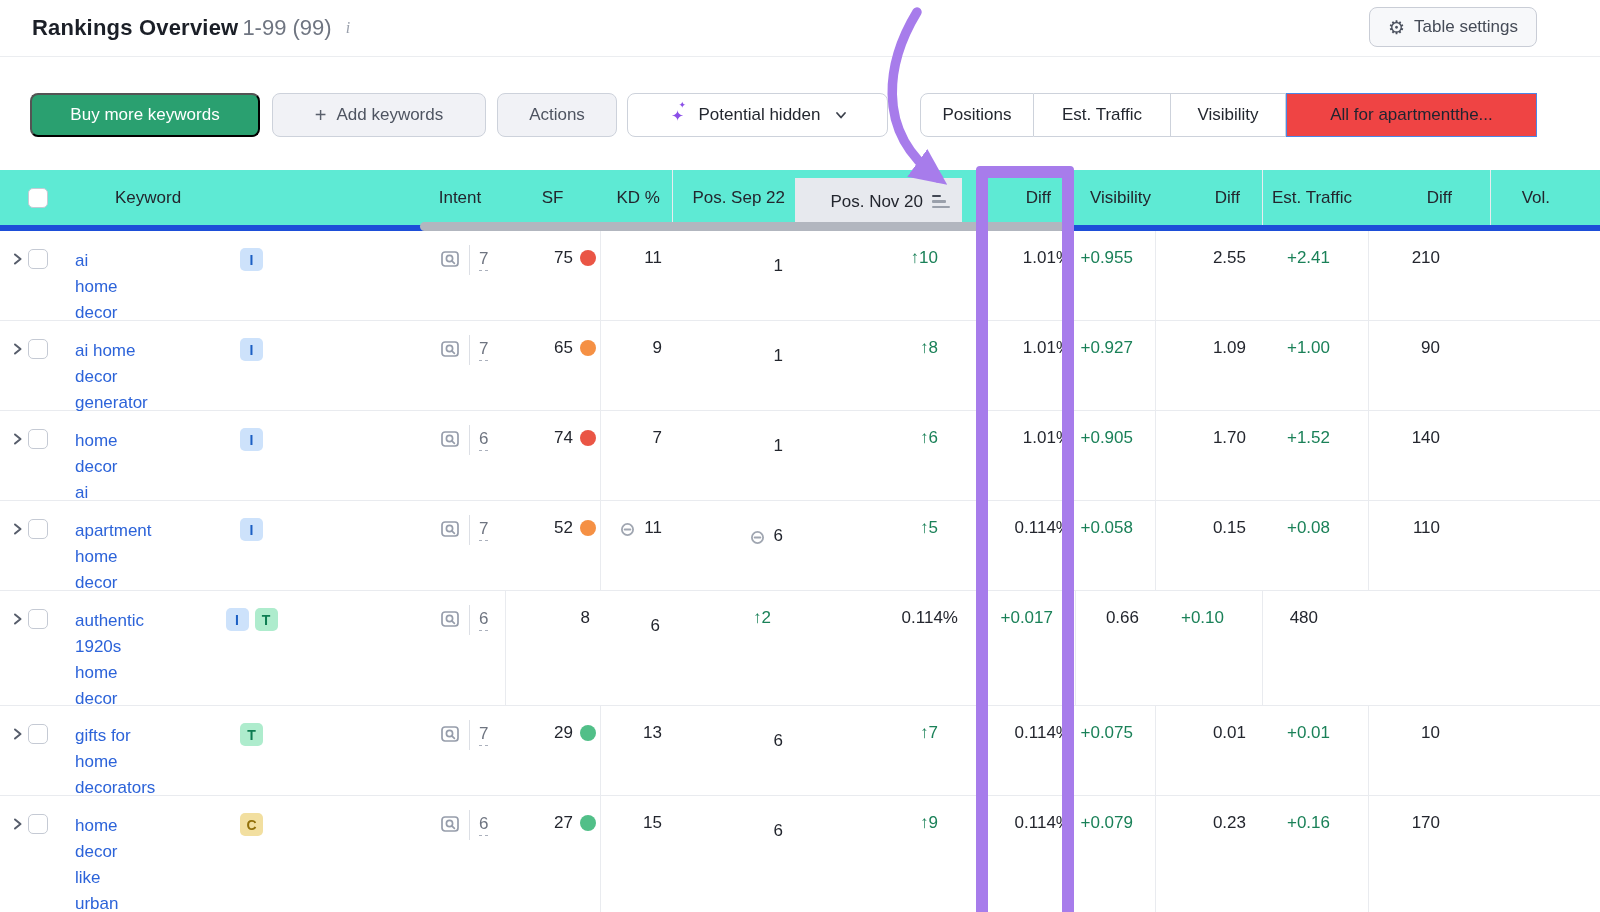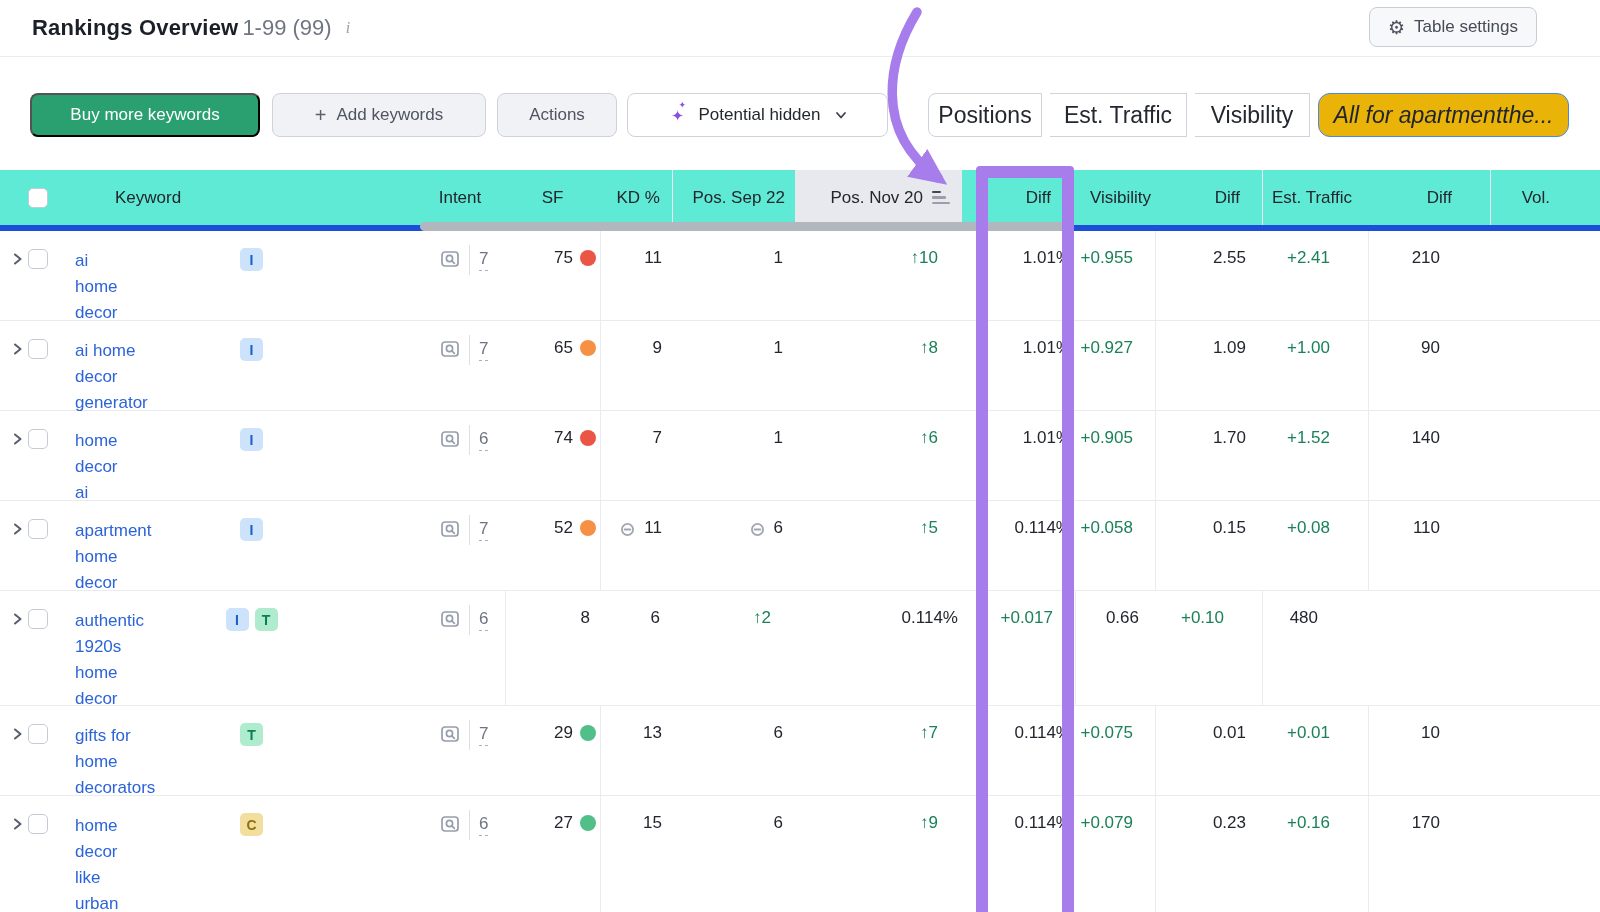--- a/index.html
+++ b/index.html
@@ -29,41 +29,41 @@
   .plus { font-size:20px; color:#5a606c; line-height:1; }
   .btn-actions { left:467px; width:120px; }
   .btn-potential { left:597px; width:261px; background:#fff; border:1px solid #cdd2db;
     color:#23272f; gap:11px; }
   .sparkle { position:relative; color:#8b4fe8; font-size:15px; line-height:1; width:20px; }
   .sparkle .s2 { position:absolute; top:-7px; left:11px; font-size:9px; }
   .chev-down { width:12px; height:12px; margin-left:4px; }
 
   .segmented { position:absolute; left:890px; top:0; height:44px; display:flex; }
   .seg { height:44px; display:flex; align-items:center; justify-content:center;
-    background:#fff; border:1px solid #cdd2db; border-left:none; font-size:23px;
-    color:#23272f; cursor:pointer;margin-left:8px; }
+    background:#fff; border:1px solid #cdd2db; border-left:none; font-size:17px;
+    color:#23272f; cursor:pointer; }
   .seg.first { border-left:1px solid #cdd2db; border-radius:8px 0 0 8px; }
-  .seg.selected { background:#eab308; border:1.5px solid #4a87e8; border-radius:12px;
-    color:#1f2430;font-style:italic; }
+  .seg.selected { background:#ef4444; border:1.5px solid #4a87e8; border-radius:0;
+    color:#1f2430; }
   .w1{width:114px}.w2{width:137px}.w3{width:115px}.w4{width:251px}
 
   
   .tablewrap { position:absolute; top:170px; left:0; width:1600px; }
   .grid { display:grid;
     grid-template-columns:20px 28px 40px 327px 90px 95px 72px 123px 167px 113px 80px 107px 106px 122px 110px; }
   .thead { position:relative; height:61px; background:#5eead4; border-bottom:6px solid #1d4ed8; }
   .thead .c { display:flex; align-items:center; font-size:17px; color:#23262e; }
   .sorted-bg { background:#e7e9ee; }
   .c { min-width:0; }
   .c-kw { padding-left:27px; }
   .c-intent { justify-content:center; }
   .c-sf { justify-content:center; }
   .c-kd { justify-content:flex-end; padding-right:12px; }
   .c-psep { justify-content:flex-end; padding-right:10px; }
-  .c-pnov { justify-content:flex-end; padding-right:12px; }
+  .c-pnov { justify-content:flex-end; padding-right:12px;margin-top:8px; }
   .c-diff { justify-content:flex-end; padding-right:24px; }
   .c-vis { justify-content:flex-end; padding-right:4px; }
   .c-vdiff { justify-content:flex-end; padding-right:22px; }
   .c-tra { justify-content:flex-end; padding-right:16px; }
   .c-tdiff { justify-content:flex-end; padding-right:38px; }
   .c-vol { justify-content:flex-end; padding-right:50px; }
   .bl { border-left:1px solid #e9ebef; }
 
   .sort-icon { display:inline-flex; flex-direction:column; gap:3px; margin-left:9px;
     align-items:flex-start; }

